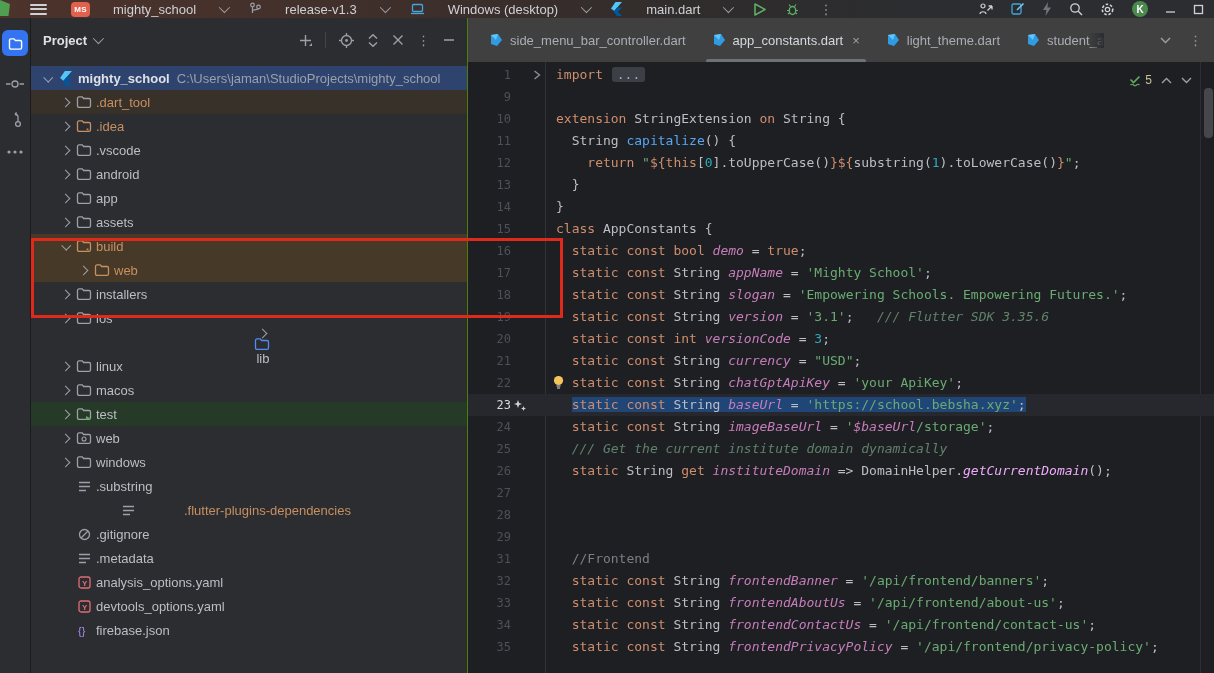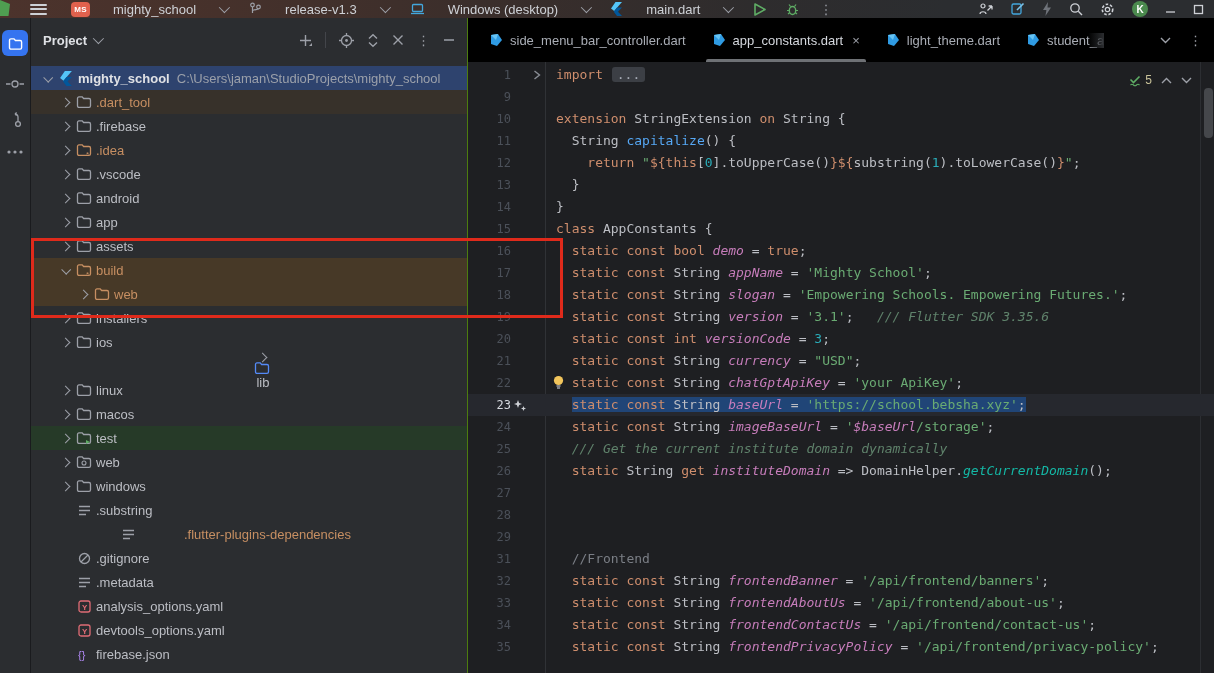--- a/index.html
+++ b/index.html
@@ -48,21 +48,21 @@
   .row-brown1{background:#37312a;}
   .row-brown2{background:#473927;}
   .row-green{background:#263a28;}
   .txt-bold{font-weight:700;color:#dfe1e5;}
   .txt-excluded{color:#c78f62;}
   .cR{width:6px;height:6px;border-right:1.5px solid #9da0a8;border-bottom:1.5px solid #9da0a8;transform:rotate(-45deg);}
   .cD{width:6px;height:6px;border-right:1.5px solid #9da0a8;border-bottom:1.5px solid #9da0a8;transform:rotate(45deg) translateY(-1px);}
 
   
   .editor{flex:1;display:flex;flex-direction:column;min-width:0;}
-  .tabbar{height:44px;background:#000000;display:flex;align-items:stretch;padding-left:8px;flex:none;}
+  .tabbar{height:44px;background:#404040;display:flex;align-items:stretch;padding-left:8px;flex:none;}
   .tab{display:flex;align-items:center;gap:7px;padding:0 13px;font-size:13px;color:#a9adb5;position:relative;cursor:default;}
   .tab.active{color:#d5d8de;}
   .tab.active::after{content:'';position:absolute;left:7px;right:7px;bottom:0;height:3px;background:#6e7175;border-radius:2px 2px 0 0;}
   .tab-close{color:#9da0a8;font-size:13px;margin-left:2px;}
   .tab-trunc .tab-text{max-width:62px;overflow:hidden;position:relative;}
   .tab-trunc .tab-text::after{content:'';position:absolute;right:0;top:0;bottom:0;width:16px;
     background:linear-gradient(90deg,rgba(43,45,48,0),#2b2d30);}
   .tabbar-extras{margin-left:auto;display:flex;align-items:center;gap:18px;padding-right:12px;color:#9da0a8;}
 
   .code{flex:1;position:relative;background:#1e1f22;font-family:"DejaVu Sans Mono",monospace;
@@ -72,21 +72,21 @@
   .caret-line{background:#26282e;}
   .ln{width:43px;flex:none;text-align:right;color:#4b5059;font-size:12px;}
   .ln.cur{color:#d5d8de;}
   .gico{width:17px;flex:none;display:flex;align-items:center;justify-content:center;}
   .gfold{width:17px;flex:none;display:flex;align-items:center;justify-content:center;}
   .ct{padding-left:11px;color:#bcbec4;}
   .sel{background:#204577;}
   .tk-k{color:#cf8e6d;} .tk-d{color:#bcbec4;} .tk-s{color:#6aab73;}
   .tk-p{color:#c77dbb;font-style:italic;} .tk-n{color:#2aacb8;}
   .tk-c{color:#7a7e85;} .tk-dc{color:#5f826b;font-style:italic;}
-  .tk-f{color:#56a8f5;} .tk-fi{color:#14b8a6;font-style:italic;}
+  .tk-f{color:#56a8f5;} .tk-fi{color:#f0abfc;font-style:italic;}
   .tk-fold{background:#3c3f45;color:#a6abb5;border-radius:3px;padding:0 5px;margin:0 1px;}
   .bulb{position:absolute;left:84px;top:3px;z-index:3;}
 
   .inspect{position:absolute;top:7px;right:22px;display:flex;align-items:center;gap:9px;z-index:4;
     font-family:"Liberation Sans",sans-serif;font-size:12px;color:#c9c39a;}
   .vthumb{position:absolute;right:1px;top:26px;width:9px;height:50px;background:#45474b;border-radius:4px;z-index:4;}
   .stripe-line{position:absolute;right:13px;top:0;bottom:0;width:1px;background:#2c2e32;}
 
   
   .red-annotation{position:absolute;left:31px;top:238px;width:526px;height:74px;
@@ -283,31 +283,20 @@
         <div class="trow row-brown1" style="padding-left: 26px;">
           <span class="tchev">
             <span class="cR"></span>
           </span>
           <span class="ticon">
             <svg width="16" height="14" viewBox="0 0 16 14">
               <path d="M1.5 3.5c0-1 .6-1.6 1.5-1.6h3.2l1.4 1.6h5.4c.9 0 1.5.6 1.5 1.5v5.8c0 1-.6 1.6-1.5 1.6H3c-.9 0-1.5-.6-1.5-1.6z" fill="none" stroke="#9da0a8" stroke-width="1.3"></path>
             </svg>
           </span>
           <span class="tlabel txt-excluded">.dart_tool</span>
-        </div>
-        <div class="trow" style="padding-left: 26px;">
-          <span class="tchev">
-            <span class="cR"></span>
-          </span>
-          <span class="ticon">
-            <svg width="16" height="14" viewBox="0 0 16 14">
-              <path d="M1.5 3.5c0-1 .6-1.6 1.5-1.6h3.2l1.4 1.6h5.4c.9 0 1.5.6 1.5 1.5v5.8c0 1-.6 1.6-1.5 1.6H3c-.9 0-1.5-.6-1.5-1.6z" fill="none" stroke="#9da0a8" stroke-width="1.3"></path>
-            </svg>
-          </span>
-          <span class="tlabel">.firebase</span>
         </div>
         <div class="trow" style="padding-left: 26px;">
           <span class="tchev">
             <span class="cR"></span>
           </span>
           <span class="ticon">
             <svg width="16" height="14" viewBox="0 0 16 14">
               <path d="M1.5 3.5c0-1 .6-1.6 1.5-1.6h3.2l1.4 1.6h5.4c.9 0 1.5.6 1.5 1.5v5.8c0 1-.6 1.6-1.5 1.6H3c-.9 0-1.5-.6-1.5-1.6z" fill="none" stroke="#c78f62" stroke-width="1.3"></path>
               <text x="10" y="13.5" font-size="8" fill="#c78f62">*</text>
             </svg>

